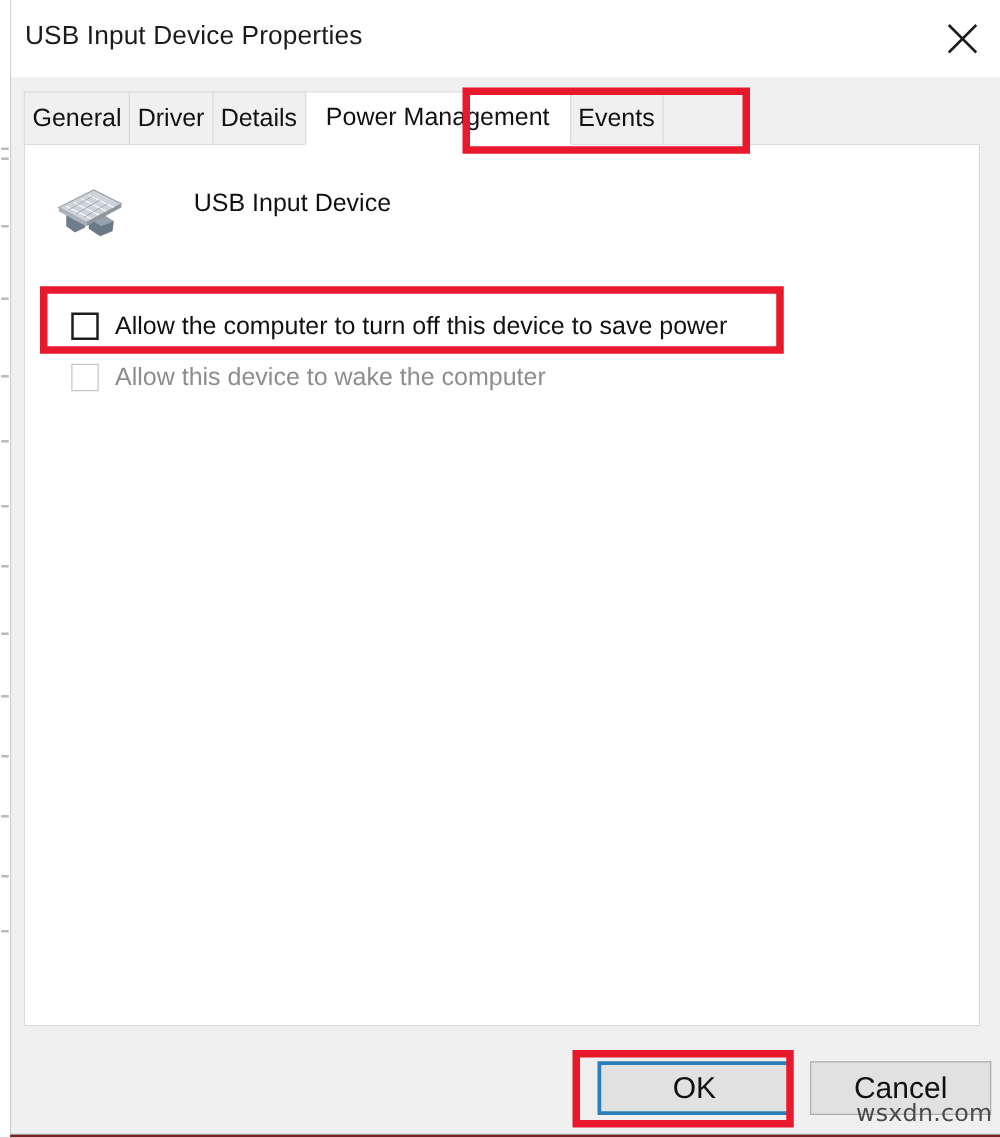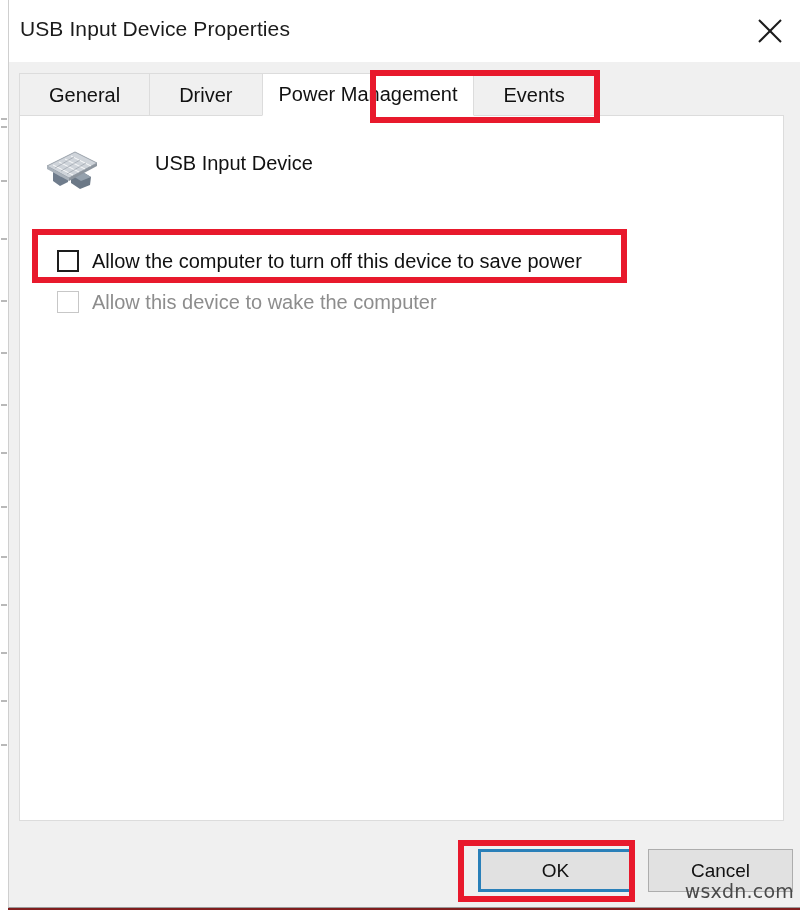--- a/index.html
+++ b/index.html
@@ -103,21 +103,21 @@
     top: 11px;
     height: 43px;
     display: flex;
     align-items: stretch;
   }
   .tab {
     position: relative;
     display: flex;
     align-items: center;
     justify-content: center;
-    padding: 0 29px;
+    padding: 0 6px;
     background: #f0f0f0;
     border: 1px solid #dcdcdc;
     border-bottom: none;
     margin-right: -1px;
     font-size: 20px;
     color: #111111;
     white-space: nowrap;
     cursor: default;
     box-sizing: border-box;
   }
@@ -194,21 +194,21 @@
   .cb-label.disabled {
     color: #8d8d8d;
   }
 
   
   .btn {
     position: absolute;
     box-sizing: border-box;
     background: #e1e1e1;
     border: 1px solid #adadad;
-    font-size: 19px;
+    font-size: 24px;
     color: #111111;
     display: flex;
     align-items: center;
     justify-content: center;
     cursor: default;
     font-family: "Liberation Sans", sans-serif;
   }
   .btn-ok {
     left: 469px;
     top: 849px;
@@ -284,20 +284,23 @@
     </div>
 
     <div class="tabstrip">
       <div class="tabs">
         <div class="tab">
           <span>General</span>
         </div>
         <div class="tab">
           <span>Driver</span>
         </div>
+        <div class="tab">
+          <span>Details</span>
+        </div>
         <div class="tab active">
           <span>Power Management</span>
         </div>
         <div class="tab">
           <span>Events</span>
         </div>
       </div>
     </div>
 
     <div class="content">

